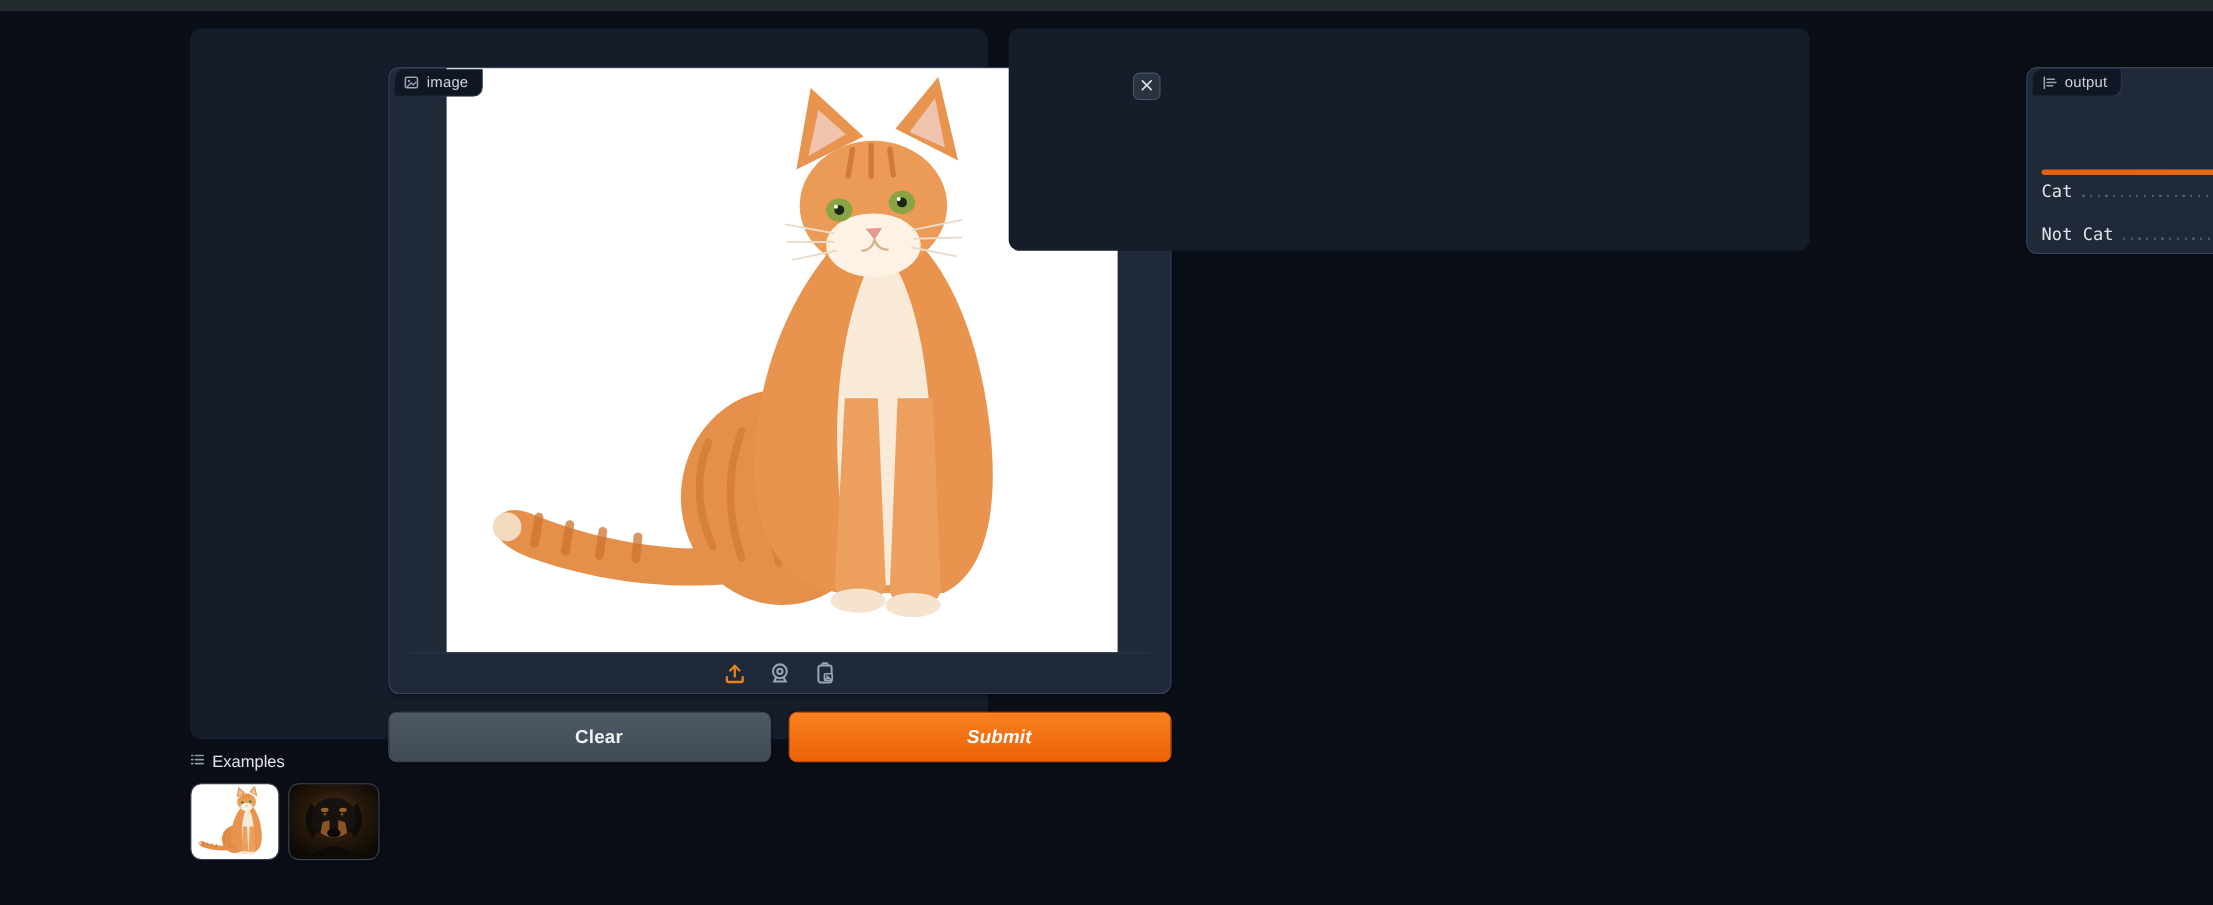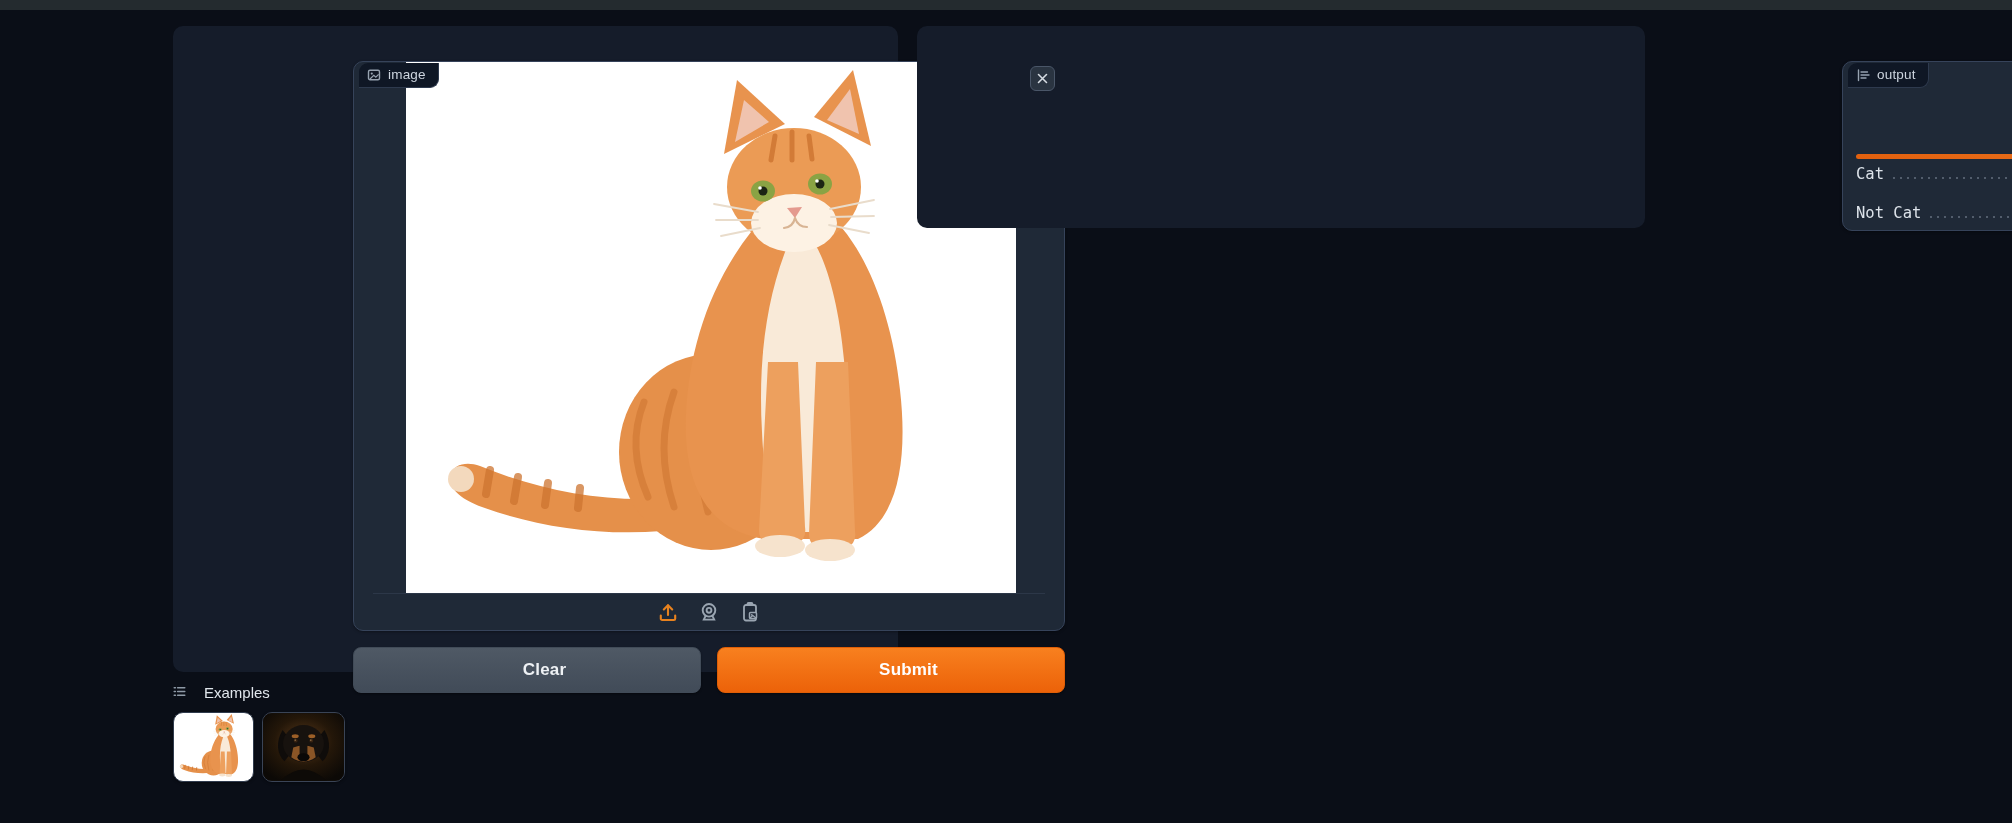--- a/index.html
+++ b/index.html
@@ -50,26 +50,26 @@
 
   
   .btn {
     position:absolute; top:621px; width:348px; height:46px; border-radius:8px;
     display:flex; align-items:center; justify-content:center;
     font-size:17px; font-weight:700; letter-spacing:.2px; cursor:pointer;
     box-shadow:0 1px 2px rgba(0,0,0,.4);
     padding-left:35px;
   }
   #clear-btn  { left:180px; background:linear-gradient(180deg,#4f5965,#414b58); color:#eef1f4; border:1px solid #414b58; }
-  #submit-btn { left:544px; background:linear-gradient(180deg,#f8801f,#ec6209); color:#ffffff; border:1px solid #e05e06; }
+  #submit-btn { left:544px; background:linear-gradient(180deg,#f8801f,#ec6209); color:#ffffff; border:1px solid #e05e06;font-style:italic; }
 
   
   #examples-header {
     position:absolute; left:173px; top:684px;
-    display:flex; align-items:center; gap:18px;
+    display:flex; align-items:center; gap:7px;
     color:#e0e6ec; font-size:15px; font-weight:500;
   }
   .thumb {
     position:absolute; top:712px; height:70px; border-radius:10px; overflow:hidden; cursor:pointer;
     border:1px solid #303b4d; box-shadow:0 1px 3px rgba(0,0,0,.4);
   }
   #thumb-cat { left:173px; width:81px; background:#ffffff; }
   #thumb-dog { left:262px; width:83px; background:#14100b; border-color:#3a4456; }
   .thumb svg { display:block; width:100%; height:100%; }
 

